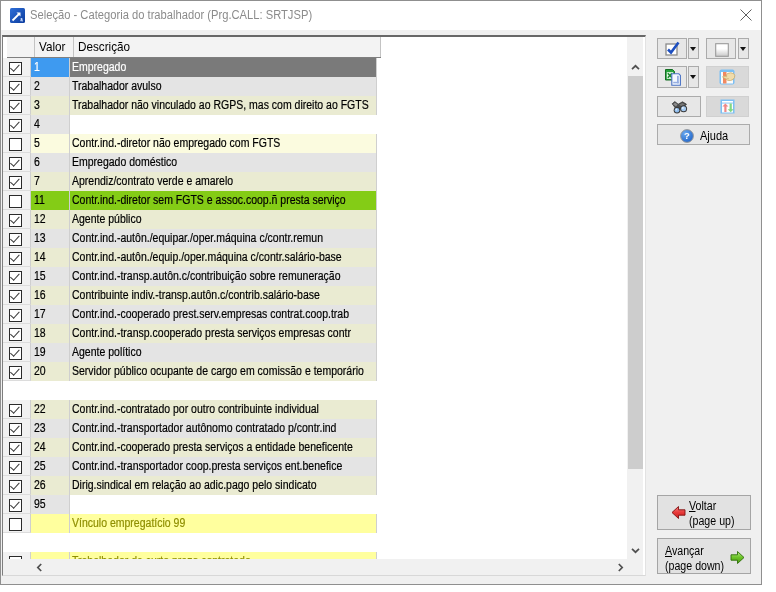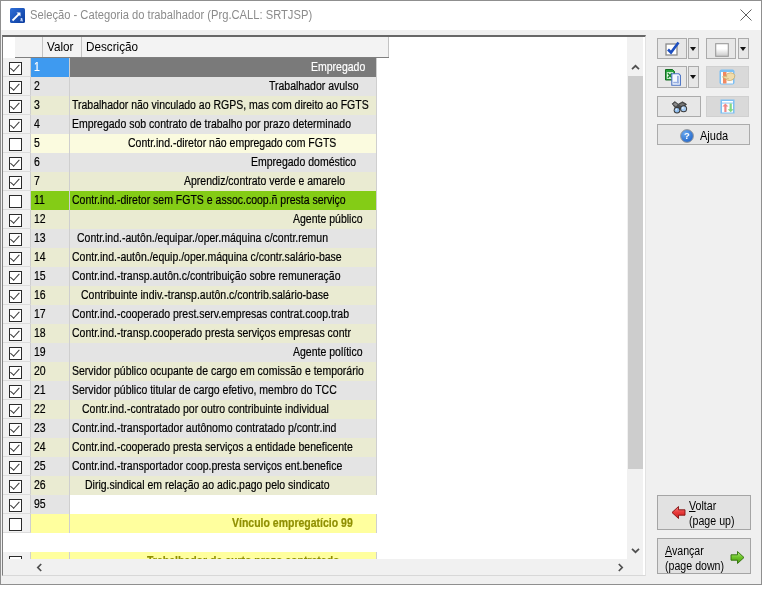--- a/index.html
+++ b/index.html
@@ -3,35 +3,35 @@
 <style>
 html,body{margin:0;padding:0;width:776px;height:592px;background:#fff;overflow:hidden;}
 *{box-sizing:border-box;}
 body{font-family:"Liberation Sans",sans-serif;}
 .dlg{position:absolute;left:0;top:0;width:762px;height:585px;border:1px solid #8f8f8f;background:#f0f0f0;}
 .tbar{position:absolute;left:0;top:0;width:760px;height:29px;background:#ffffff;}
 .ticon{position:absolute;left:9px;top:7px;width:15px;height:15px;}
 .ttl{position:absolute;left:29px;top:0;height:29px;line-height:29px;font-size:12.5px;color:#8b8b8b;white-space:nowrap;display:inline-block;transform:scaleX(0.895);transform-origin:0 50%;}
 .tclose{position:absolute;left:738px;top:7px;width:14px;height:14px;}
 .grid{position:absolute;left:1px;top:34px;width:644px;height:541px;background:#ffffff;border-top:2px solid #686868;border-left:1px solid #7e7e7e;border-right:1px solid #e2e2e2;border-bottom:1px solid #d8d8d8;}
-.ghead{position:absolute;left:12px;top:0;width:374px;height:21px;background:#f3f3f3;border-bottom:1px solid #7f7f7f;font-size:13px;color:#000;}
+.ghead{position:absolute;left:4px;top:0;width:374px;height:21px;background:#f3f3f3;border-bottom:1px solid #7f7f7f;font-size:13px;color:#000;}
 .hc{position:absolute;top:0;height:20px;line-height:20px;border-right:1px solid #c3c3c3;background:#f3f3f3;}
 .hc0{left:0;width:28px;}
 .hc1{left:28px;width:39px;padding-left:4px;}
 .hc2{left:67px;width:307px;padding-left:4px;}
 .rows{position:absolute;left:0;top:21px;width:624px;height:501px;overflow:hidden;background:#fff;}
 .row{position:absolute;left:0;width:374px;height:19px;font-size:12.5px;line-height:19px;white-space:nowrap;-webkit-text-stroke:0.2px currentColor;}
 .c0{position:absolute;left:0;top:0;width:28px;height:19px;background:#f1f1f1;border-right:1px solid #cfcfcf;border-bottom:1px solid #dcdcdc;}
 .c1{position:absolute;left:28px;top:0;width:39px;height:19px;border-right:1px solid #cfcfcf;padding-left:3px;}
-.c2{position:absolute;left:67px;top:0;width:307px;height:19px;border-right:1px solid #cfcfcf;padding-left:2px;overflow:hidden;text-align:right;}
+.c2{position:absolute;left:67px;top:0;width:307px;height:19px;border-right:1px solid #cfcfcf;padding-left:2px;overflow:hidden;}
 .bg-g .c1,.bg-g .c2{background:#e4e4e4;}
 .bg-b .c1,.bg-b .c2{background:#eaebd2;}
 .bg-w .c1,.bg-w .c2{background:#84cc16;}
 .bg-py .c1,.bg-py .c2{background:#fbfbdf;}
-.bg-y .c1,.bg-y .c2{background:#ffff9e;color:#8f8f00;font-weight:bold;}
+.bg-y .c1,.bg-y .c2{background:#ffff9e;color:#8f8f00;}
 .bg-sel .c1{background:#3e9af0;color:#fff;}
 .bg-sel .c2{background:#7a7a7a;color:#fff;}
 .hc i{font-style:normal;display:inline-block;transform:scaleX(0.9);transform-origin:0 50%;}
 .c2 i,.c1 i{font-style:normal;display:inline-block;transform:scaleX(0.84);transform-origin:0 60%;}
 .cb{position:absolute;left:6px;top:4px;width:13px;height:13px;background:#fff;border:1px solid #2a2a2a;}
 .cb.on::after{content:"";position:absolute;left:1px;top:2px;width:7.5px;height:3.8px;border-left:1.6px solid #383838;border-bottom:1.6px solid #383838;transform:rotate(-48deg);transform-origin:40% 60%;}
 .vsb{position:absolute;left:624px;top:0;width:16px;height:522px;background:#f1f1f1;}
 .vthumb{position:absolute;left:0.5px;top:39px;width:15px;height:393px;background:#cdcdcd;}
 .hsb{position:absolute;left:0;top:522px;width:640px;height:16px;background:#f1f1f1;}
 .sgl{position:absolute;}
@@ -89,21 +89,20 @@
             <span class="cb on"></span>
           </div>
           <div class="c1"><i>3</i></div>
           <div class="c2"><i>Trabalhador não vinculado ao RGPS, mas com direito ao FGTS</i></div>
         </div>
       <div class="row bg-g" style="top:57px">
           <div class="c0">
             <span class="cb on"></span>
           </div>
           <div class="c1"><i>4</i></div>
-          <div class="c2"><i>Empregado sob contrato de trabalho por prazo determinado</i></div>
         </div>
       <div class="row bg-py" style="top:76px">
           <div class="c0">
             <span class="cb"></span>
           </div>
           <div class="c1"><i>5</i></div>
           <div class="c2"><i>Contr.ind.-diretor não empregado com FGTS</i></div>
         </div>
       <div class="row bg-g" style="top:95px">
           <div class="c0">
@@ -181,27 +180,20 @@
           </div>
           <div class="c1"><i>19</i></div>
           <div class="c2"><i>Agente político</i></div>
         </div>
       <div class="row bg-b" style="top:304px">
           <div class="c0">
             <span class="cb on"></span>
           </div>
           <div class="c1"><i>20</i></div>
           <div class="c2"><i>Servidor público ocupante de cargo em comissão e temporário</i></div>
-        </div>
-      <div class="row bg-g" style="top:323px">
-          <div class="c0">
-            <span class="cb on"></span>
-          </div>
-          <div class="c1"><i>21</i></div>
-          <div class="c2"><i>Servidor público titular de cargo efetivo, membro do TCC</i></div>
         </div>
       <div class="row bg-b" style="top:342px">
           <div class="c0">
             <span class="cb on"></span>
           </div>
           <div class="c1"><i>22</i></div>
           <div class="c2"><i>Contr.ind.-contratado por outro contribuinte individual</i></div>
         </div>
       <div class="row bg-g" style="top:361px">
           <div class="c0">

